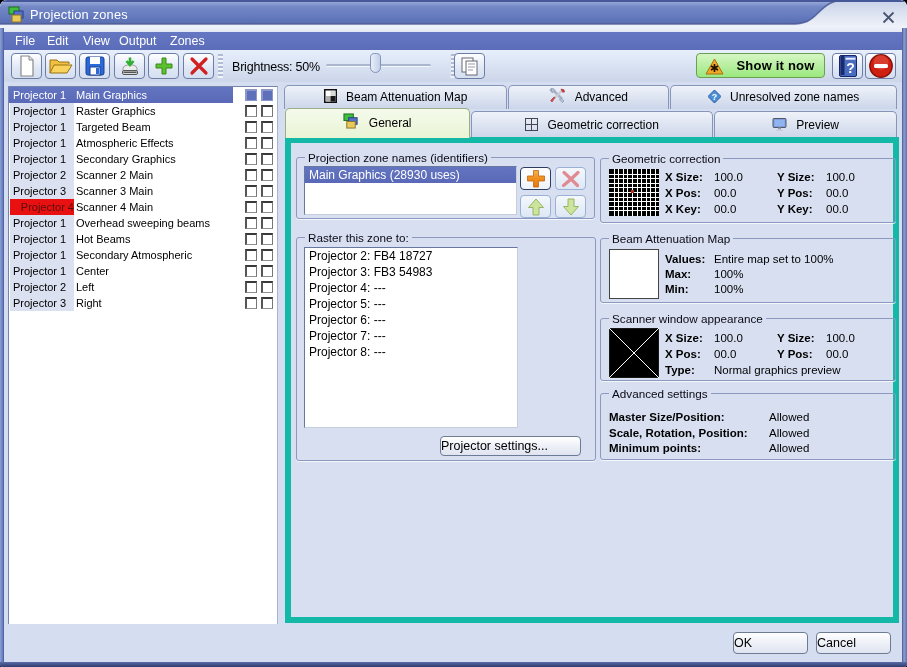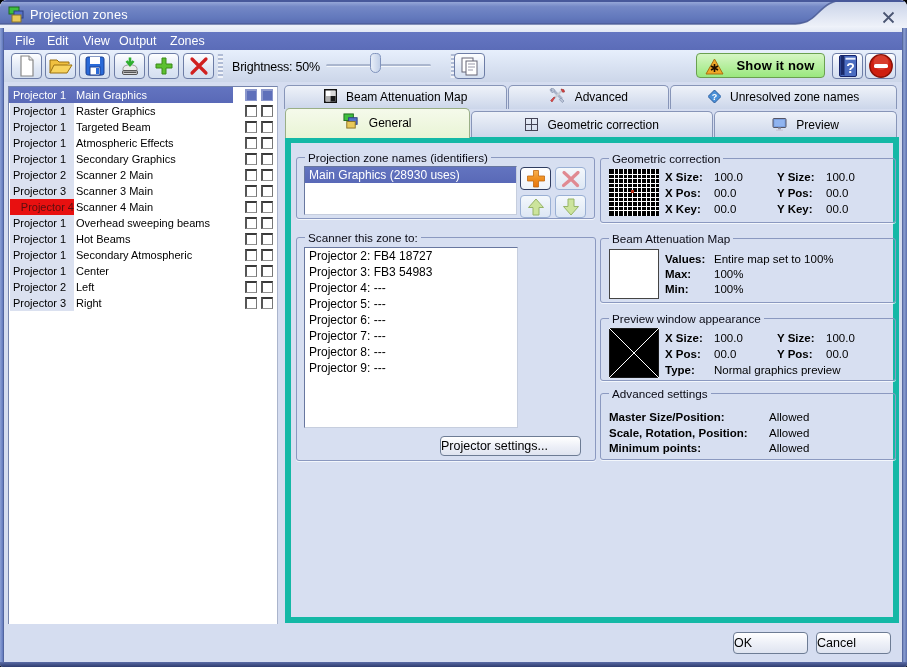--- a/index.html
+++ b/index.html
@@ -353,30 +353,29 @@
             <path d="M8.5,1 L16,9.5 L11.5,9.5 L11.5,17 L5.5,17 L5.5,9.5 L1,9.5 Z" fill="#cce49c" stroke="#96b468" stroke-width="1"></path>
           </svg>
         </div>
   <div class="sbtn" style="left:258px;top:37px">
           <svg width="17" height="18" viewBox="0 0 17 18">
             <path d="M8.5,17 L16,8.5 L11.5,8.5 L11.5,1 L5.5,1 L5.5,8.5 L1,8.5 Z" fill="#cce49c" stroke="#96b468" stroke-width="1"></path>
           </svg>
         </div>
 </div>
       <div class="group" style="left:5px;top:94px;width:300px;height:224px">
-  <div class="glabel">Scanner this zone to:</div>
+  <div class="glabel">Raster this zone to:</div>
   <div class="listbox" style="left:7px;top:9px;width:214px;height:181px" id="outlist">
           <div class="lbrow">Projector 2: FB4 18727</div>
           <div class="lbrow">Projector 3: FB3 54983</div>
           <div class="lbrow">Projector 4: ---</div>
           <div class="lbrow">Projector 5: ---</div>
           <div class="lbrow">Projector 6: ---</div>
           <div class="lbrow">Projector 7: ---</div>
           <div class="lbrow">Projector 8: ---</div>
-          <div class="lbrow">Projector 9: ---</div>
         </div>
   <div class="pbtn" style="left:143px;top:198px;width:141px;height:20px;line-height:18px">Projector settings...</div>
 </div>
       <div class="group" style="left:309px;top:15px;width:296px;height:65px">
   <div class="glabel">Geometric correction</div>
   <div class="thumb" style="left:8px;top:10px"><svg width="50" height="47" viewBox="0 0 50 47" shape-rendering="crispEdges">
             <rect width="50" height="47" fill="#000"></rect>
             <g stroke="#fff" stroke-width="1">
               <line x1="5.1" y1="0" x2="5.1" y2="47"></line>
               <line x1="9.7" y1="0" x2="9.7" y2="47"></line>
@@ -417,21 +416,21 @@
   <div class="glabel">Beam Attenuation Map</div>
   <div class="thumb" style="left:8px;top:10px;width:50px;height:50px;background:#fff;border:1px solid #444"></div>
   <div class="blab" style="left:64px;top:14px">Values:</div>
         <div class="bval" style="left:113px;top:14px">Entire map set to 100%</div>
   <div class="blab" style="left:64px;top:29px">Max:</div>
         <div class="bval" style="left:113px;top:29px">100%</div>
   <div class="blab" style="left:64px;top:44px">Min:</div>
         <div class="bval" style="left:113px;top:44px">100%</div>
 </div>
       <div class="group" style="left:309px;top:175px;width:296px;height:63px">
-  <div class="glabel">Preview window appearance</div>
+  <div class="glabel">Scanner window appearance</div>
   <div class="thumb" style="left:8px;top:9px"><svg width="50" height="50" viewBox="0 0 50 50">
             <rect width="50" height="50" fill="#000" stroke="#333"></rect>
             <path d="M0,0 L50,50 M50,0 L0,50" stroke="#fff" stroke-width="1"></path>
           </svg></div>
   <div class="blab" style="left:64px;top:13px">X Size:</div>
         <div class="bval" style="left:113px;top:13px">100.0</div>
   <div class="blab" style="left:176px;top:13px">Y Size:</div>
         <div class="bval" style="left:225px;top:13px">100.0</div>
   <div class="blab" style="left:64px;top:29px">X Pos:</div>
         <div class="bval" style="left:113px;top:29px">00.0</div>

